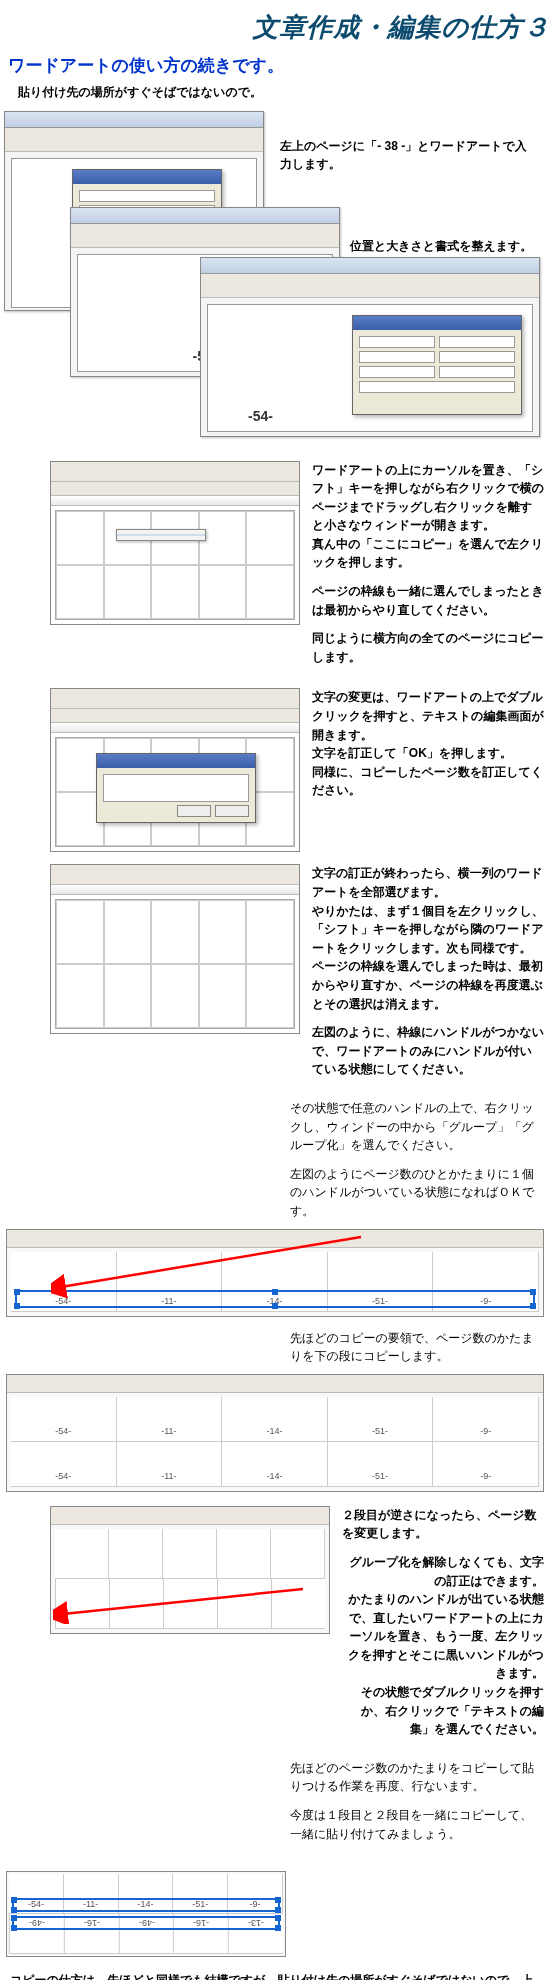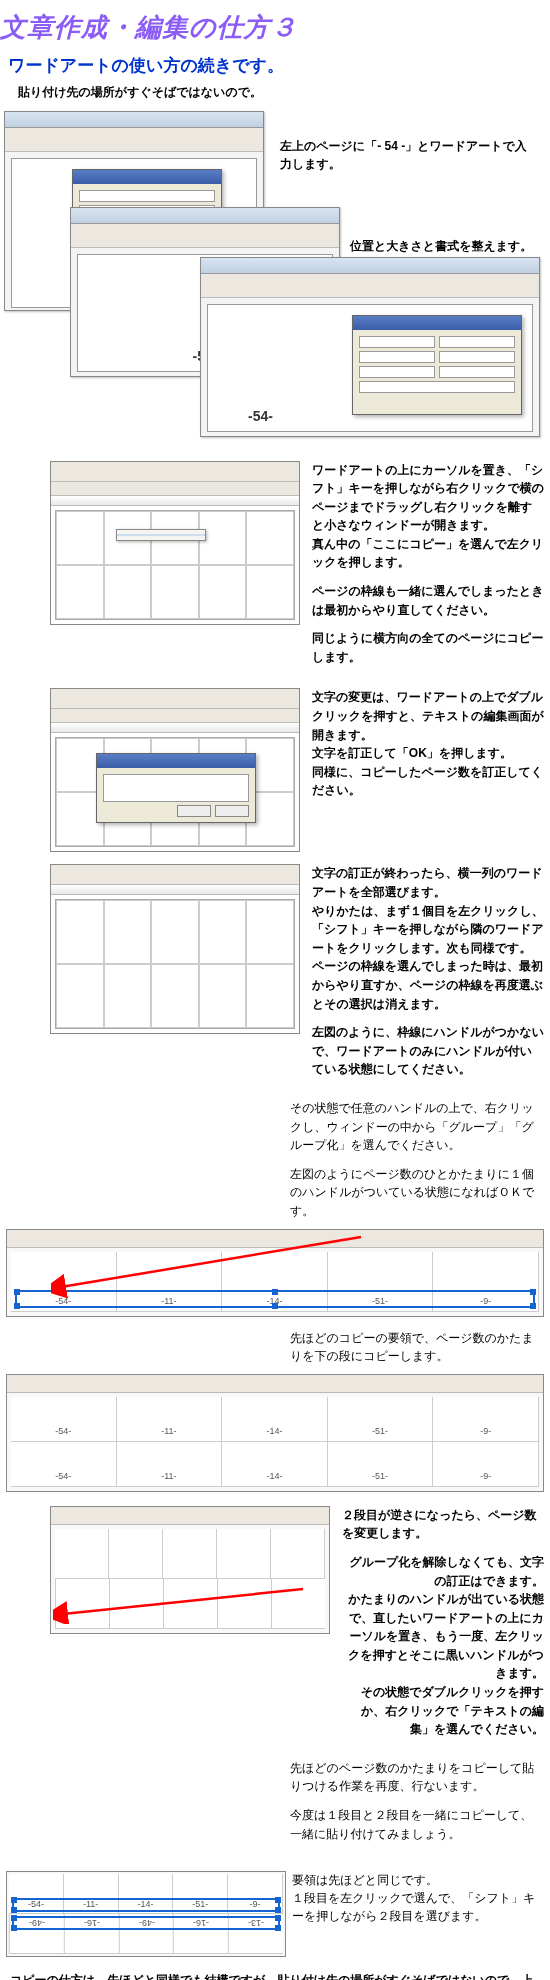--- a/index.html
+++ b/index.html
@@ -5,25 +5,25 @@
   * { margin: 0; padding: 0; box-sizing: border-box; }
   body {
     width: 550px;
     background: #ffffff;
     font-family: "MS PGothic", "Hiragino Kaku Gothic Pro", sans-serif;
     font-size: 12px;
     color: #000;
     line-height: 1.5;
   }
   .page-title {
-    color: #8b5cf6;
+    color: #0c4a6e;
     font-size: 26px;
     font-weight: bold;
     font-style: italic;
-    text-align: left;
+    text-align: right;
     padding: 8px 0 4px 0;
     letter-spacing: 1px;
   }
   .subtitle {
     color: #0033cc;
     font-size: 17px;
     font-weight: bold;
     padding: 2px 0 2px 8px;
   }
   .intro {
@@ -275,21 +275,21 @@
                 <div class="dlg-field"></div>
               </div>
             <div class="dlg-row">
                 <div class="dlg-field"></div>
               </div>
           </div>
         </div>
       </div>
     </div>
 
-    <div class="caption-abs" style="left:280px; top:30px; width:250px;">左上のページに「- 54 -」とワードアートで入力します。</div>
+    <div class="caption-abs" style="left:280px; top:30px; width:250px;">左上のページに「- 38 -」とワードアートで入力します。</div>
     <div class="caption-abs" style="left:350px; top:130px; width:190px;">位置と大きさと書式を整えます。</div>
   </div>
   <div style="height:40px;"></div>
 </div>
 
 <div class="section-row">
   <div class="img-side">
     <div class="doc-panel">
       <div class="toolbar-row"></div>
       <div class="toolbar-row" style="height:14px;"></div>
@@ -522,23 +522,19 @@
           </div>
           <div class="blue-outline" style="left:3px; top:42px; right:3px; height:14px;">
             <div class="handle" style="left:-3px;top:-3px;"></div>
               <div class="handle" style="right:-3px;top:-3px;"></div>
             <div class="handle" style="left:-3px;bottom:-3px;"></div>
               <div class="handle" style="right:-3px;bottom:-3px;"></div>
           </div>
         </div>
       </div>
     </div>
-    <div class="text-side" style="flex:1;">
-      <p style="white-space:pre-line;">要領は先ほどと同じです。
-１段目を左クリックで選んで、「シフト」キーを押しながら２段目を選びます。</p>
-    </div>
   </div>
 </div>
 
 <div class="footer-block">
   <span>コピーの仕方は、先ほどと同様でも結構ですが、貼り付け先の場所がすぐそばではないので、上図の状態で「コピーボタン」「貼り付けボタン」で作業し、指定の場所に移動するほうがやりやすいかもしれません。</span>
 
 </div>
 
 </body></html>

